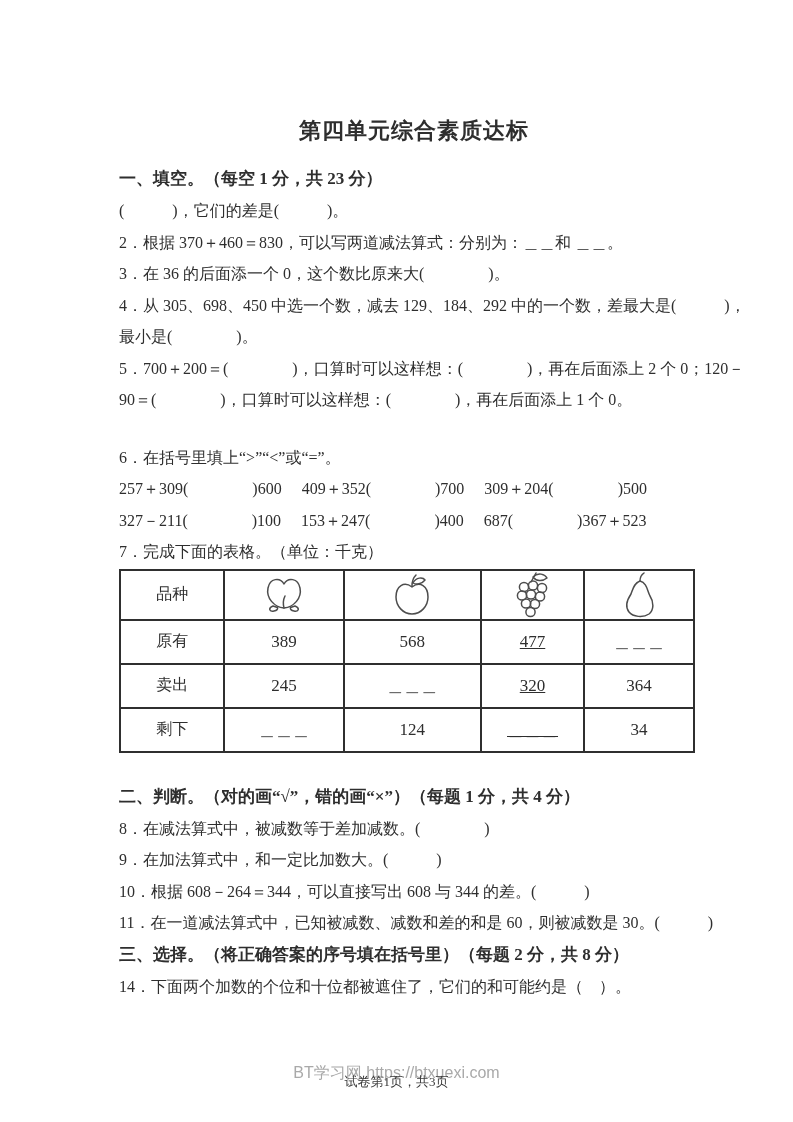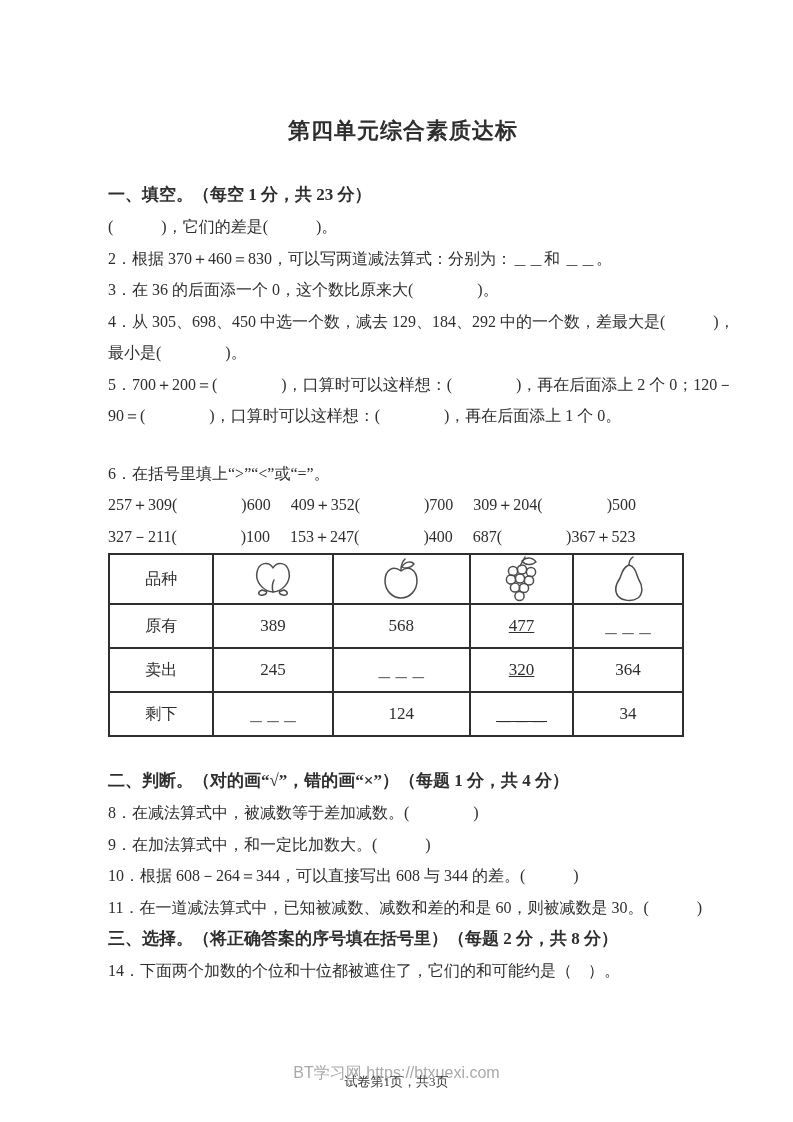--- a/index.html
+++ b/index.html
@@ -7,39 +7,39 @@
   body {
     width: 793px; height: 1122px;
     background: #ffffff;
     position: relative;
     overflow: hidden;
     font-family: "Liberation Serif", "DejaVu Serif", serif;
     color: #2e2e2e;
   }
   .doc {
     position: absolute;
-    left: 108px; top: 0;
+    left: 119px; top: 0;
     width: 590px;
   }
   .title {
     margin-top: 115px;
     font-size: 22px;
     line-height: 32px;
     font-weight: bold;
     text-align: center;
     letter-spacing: 1px;
     white-space: nowrap;
   }
   .h {
     font-size: 17px;
     line-height: 32px;
     font-weight: bold;
     white-space: nowrap;
   }
-  .h-s1 { margin-top: 32px; }
+  .h-s1 { margin-top: 16px; }
   .h-s2 { margin-top: 28px; }
   .h-s3 { margin-top: 0; }
   .ln {
     font-size: 16px;
     line-height: 31.5px;
     white-space: nowrap;
   }
   .gap-before { margin-top: 26px; }
   table.fruit {
     border-collapse: collapse;
@@ -104,20 +104,21 @@
     <div class="ln">(　　　)，它们的差是(　　　)。</div>
     <div class="ln">2．根据 370＋460＝830，可以写两道减法算式：分别为：＿＿和 ＿＿。</div>
     <div class="ln">3．在 36 的后面添一个 0，这个数比原来大(　　　　)。</div>
     <div class="ln">4．从 305、698、450 中选一个数，减去 129、184、292 中的一个数，差最大是(　　　)，</div>
     <div class="ln">最小是(　　　　)。</div>
     <div class="ln">5．700＋200＝(　　　　)，口算时可以这样想：(　　　　)，再在后面添上 2 个 0；120－</div>
     <div class="ln">90＝(　　　　)，口算时可以这样想：(　　　　)，再在后面添上 1 个 0。</div>
     <div class="ln gap-before">6．在括号里填上“&gt;”“&lt;”或“=”。</div>
     <div class="ln">257＋309(　　　　)600　 409＋352(　　　　)700　 309＋204(　　　　)500</div>
     <div class="ln">327－211(　　　　)100　 153＋247(　　　　)400　 687(　　　　)367＋523</div>
+    <div class="ln">7．完成下面的表格。（单位：千克）</div>
 
     <table class="fruit">
       <tbody>
           <tr class="r-head">
         <td class="c0"><span class="cell-label">品种</span></td>
         <td class="c1 icon">
           <span>
             <svg width="46" height="40" viewBox="0 0 46 40">
               <path d="M23 9 C19 2, 9 3, 7 13 C5 23 13 32 23 33 C33 32 41 23 39 13 C37 3 27 2 23 9 Z"></path>
               <path d="M23 33 C22 29 22 25 24 21"></path>

